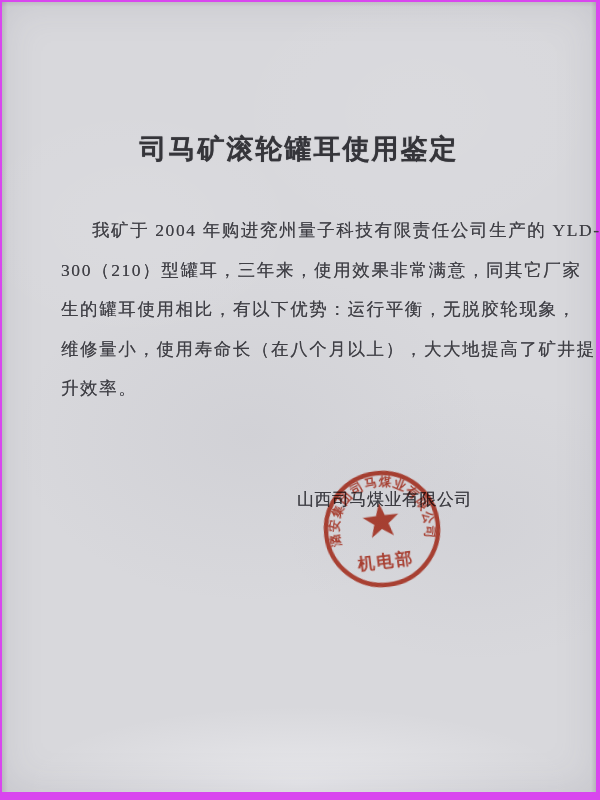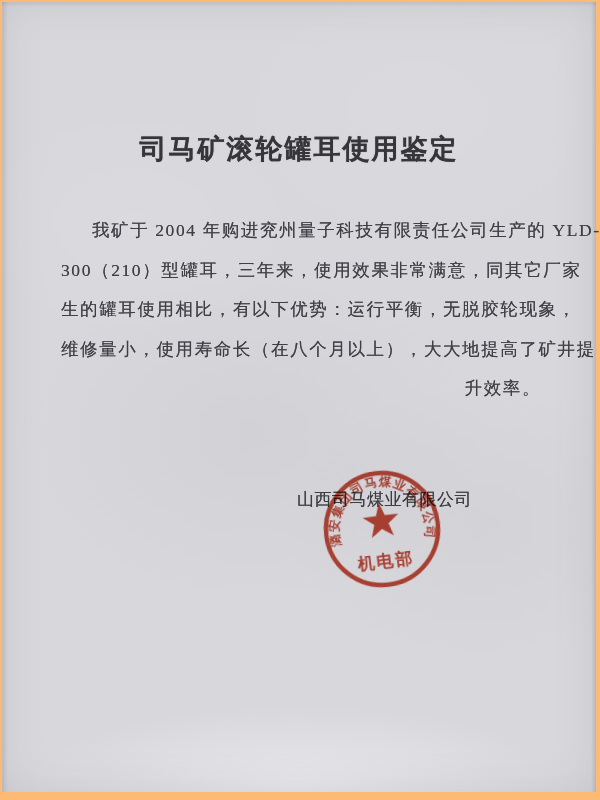--- a/index.html
+++ b/index.html
@@ -8,21 +8,21 @@
     width: 600px;
     height: 800px;
     background: #0a0a0a;
     overflow: hidden;
     font-family: "Liberation Serif", "DejaVu Serif", serif;
   }
   #scan {
     position: relative;
     width: 600px;
     height: 800px;
-    background: #fdba74;
+    background: #d946ef;
   }
   
   #paper {
     position: absolute;
     left: 2px;
     top: 2px;
     width: 594px;
     height: 790px;
     background:
       radial-gradient(ellipse 260px 180px at 22% 28%, rgba(255,255,255,0.07), rgba(255,255,255,0) 70%),
@@ -50,21 +50,20 @@
     text-shadow: 0 0 0.7px rgba(53,53,58,0.8);
     white-space: nowrap;
   }
   #body-text {
     position: absolute;
     left: 59px;
     top: 209px;
     width: 480px;
     color: #3f3f45;
     text-shadow: 0 0 0.6px rgba(63,63,69,0.75);
-    text-align: right;
   }
   .body-line {
     height: 39.5px;
     line-height: 39.5px;
     font-size: 17.5px;
     letter-spacing: 1.6px;
     white-space: nowrap;
   }
   .body-line.first { padding-left: 31px; }
   #signature {

